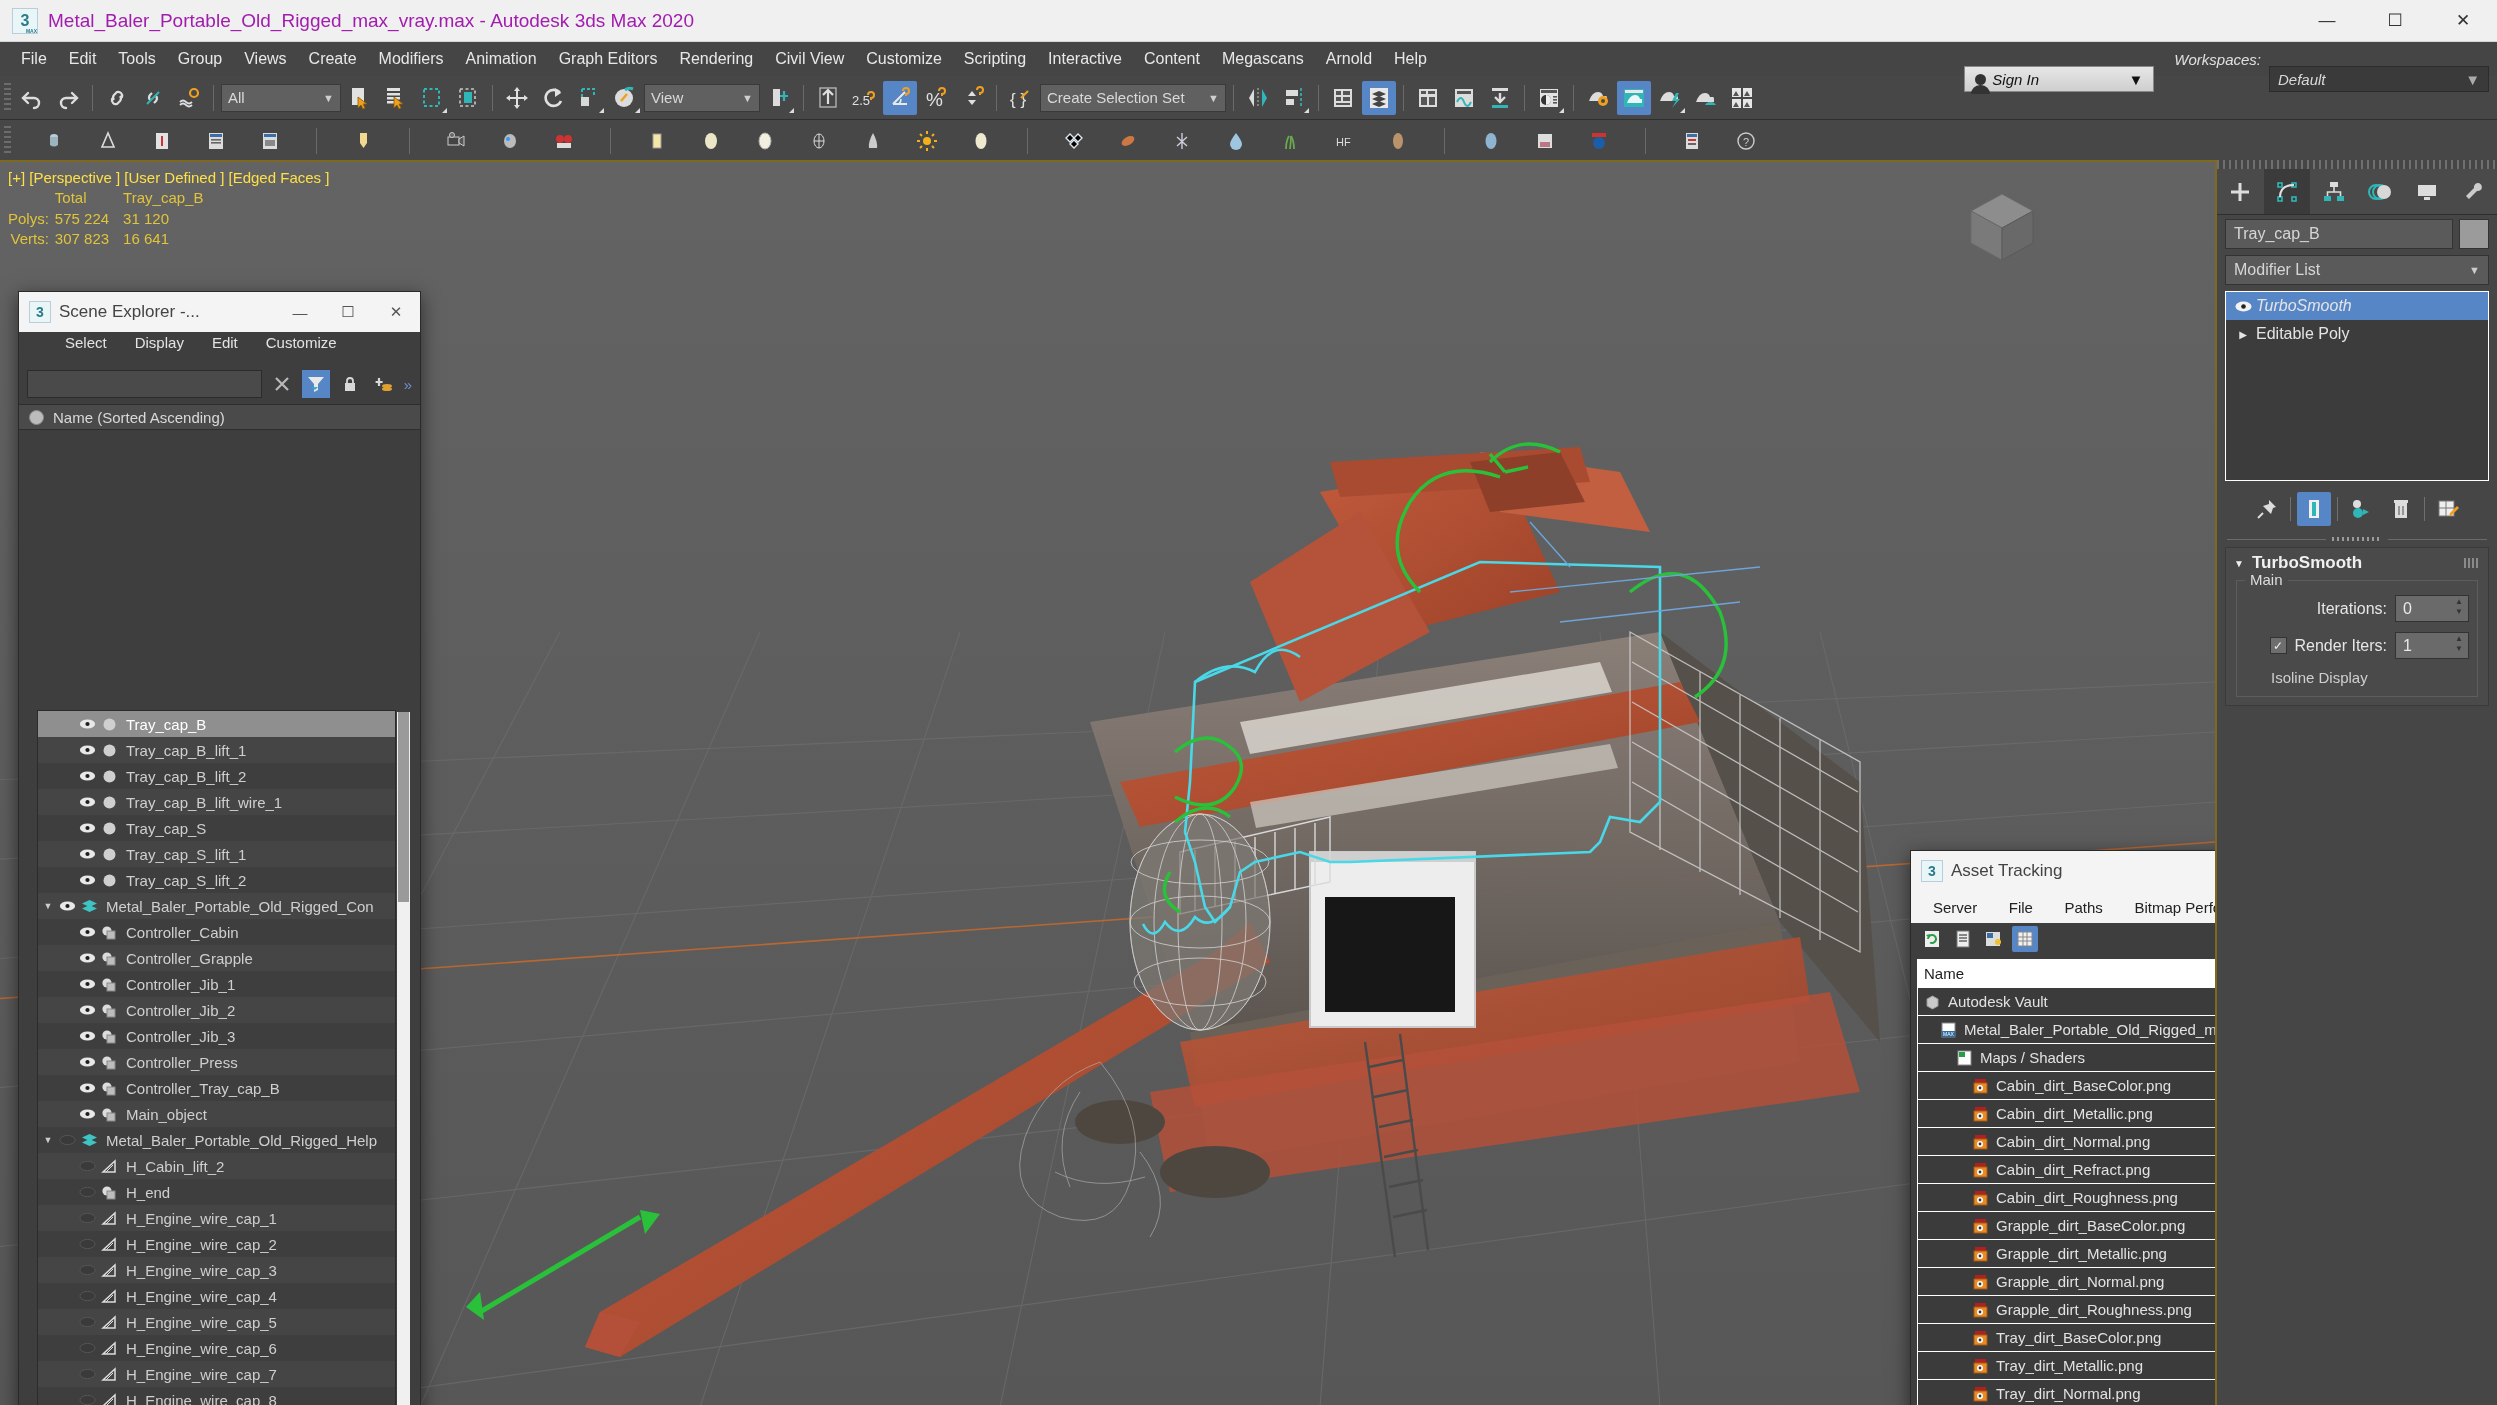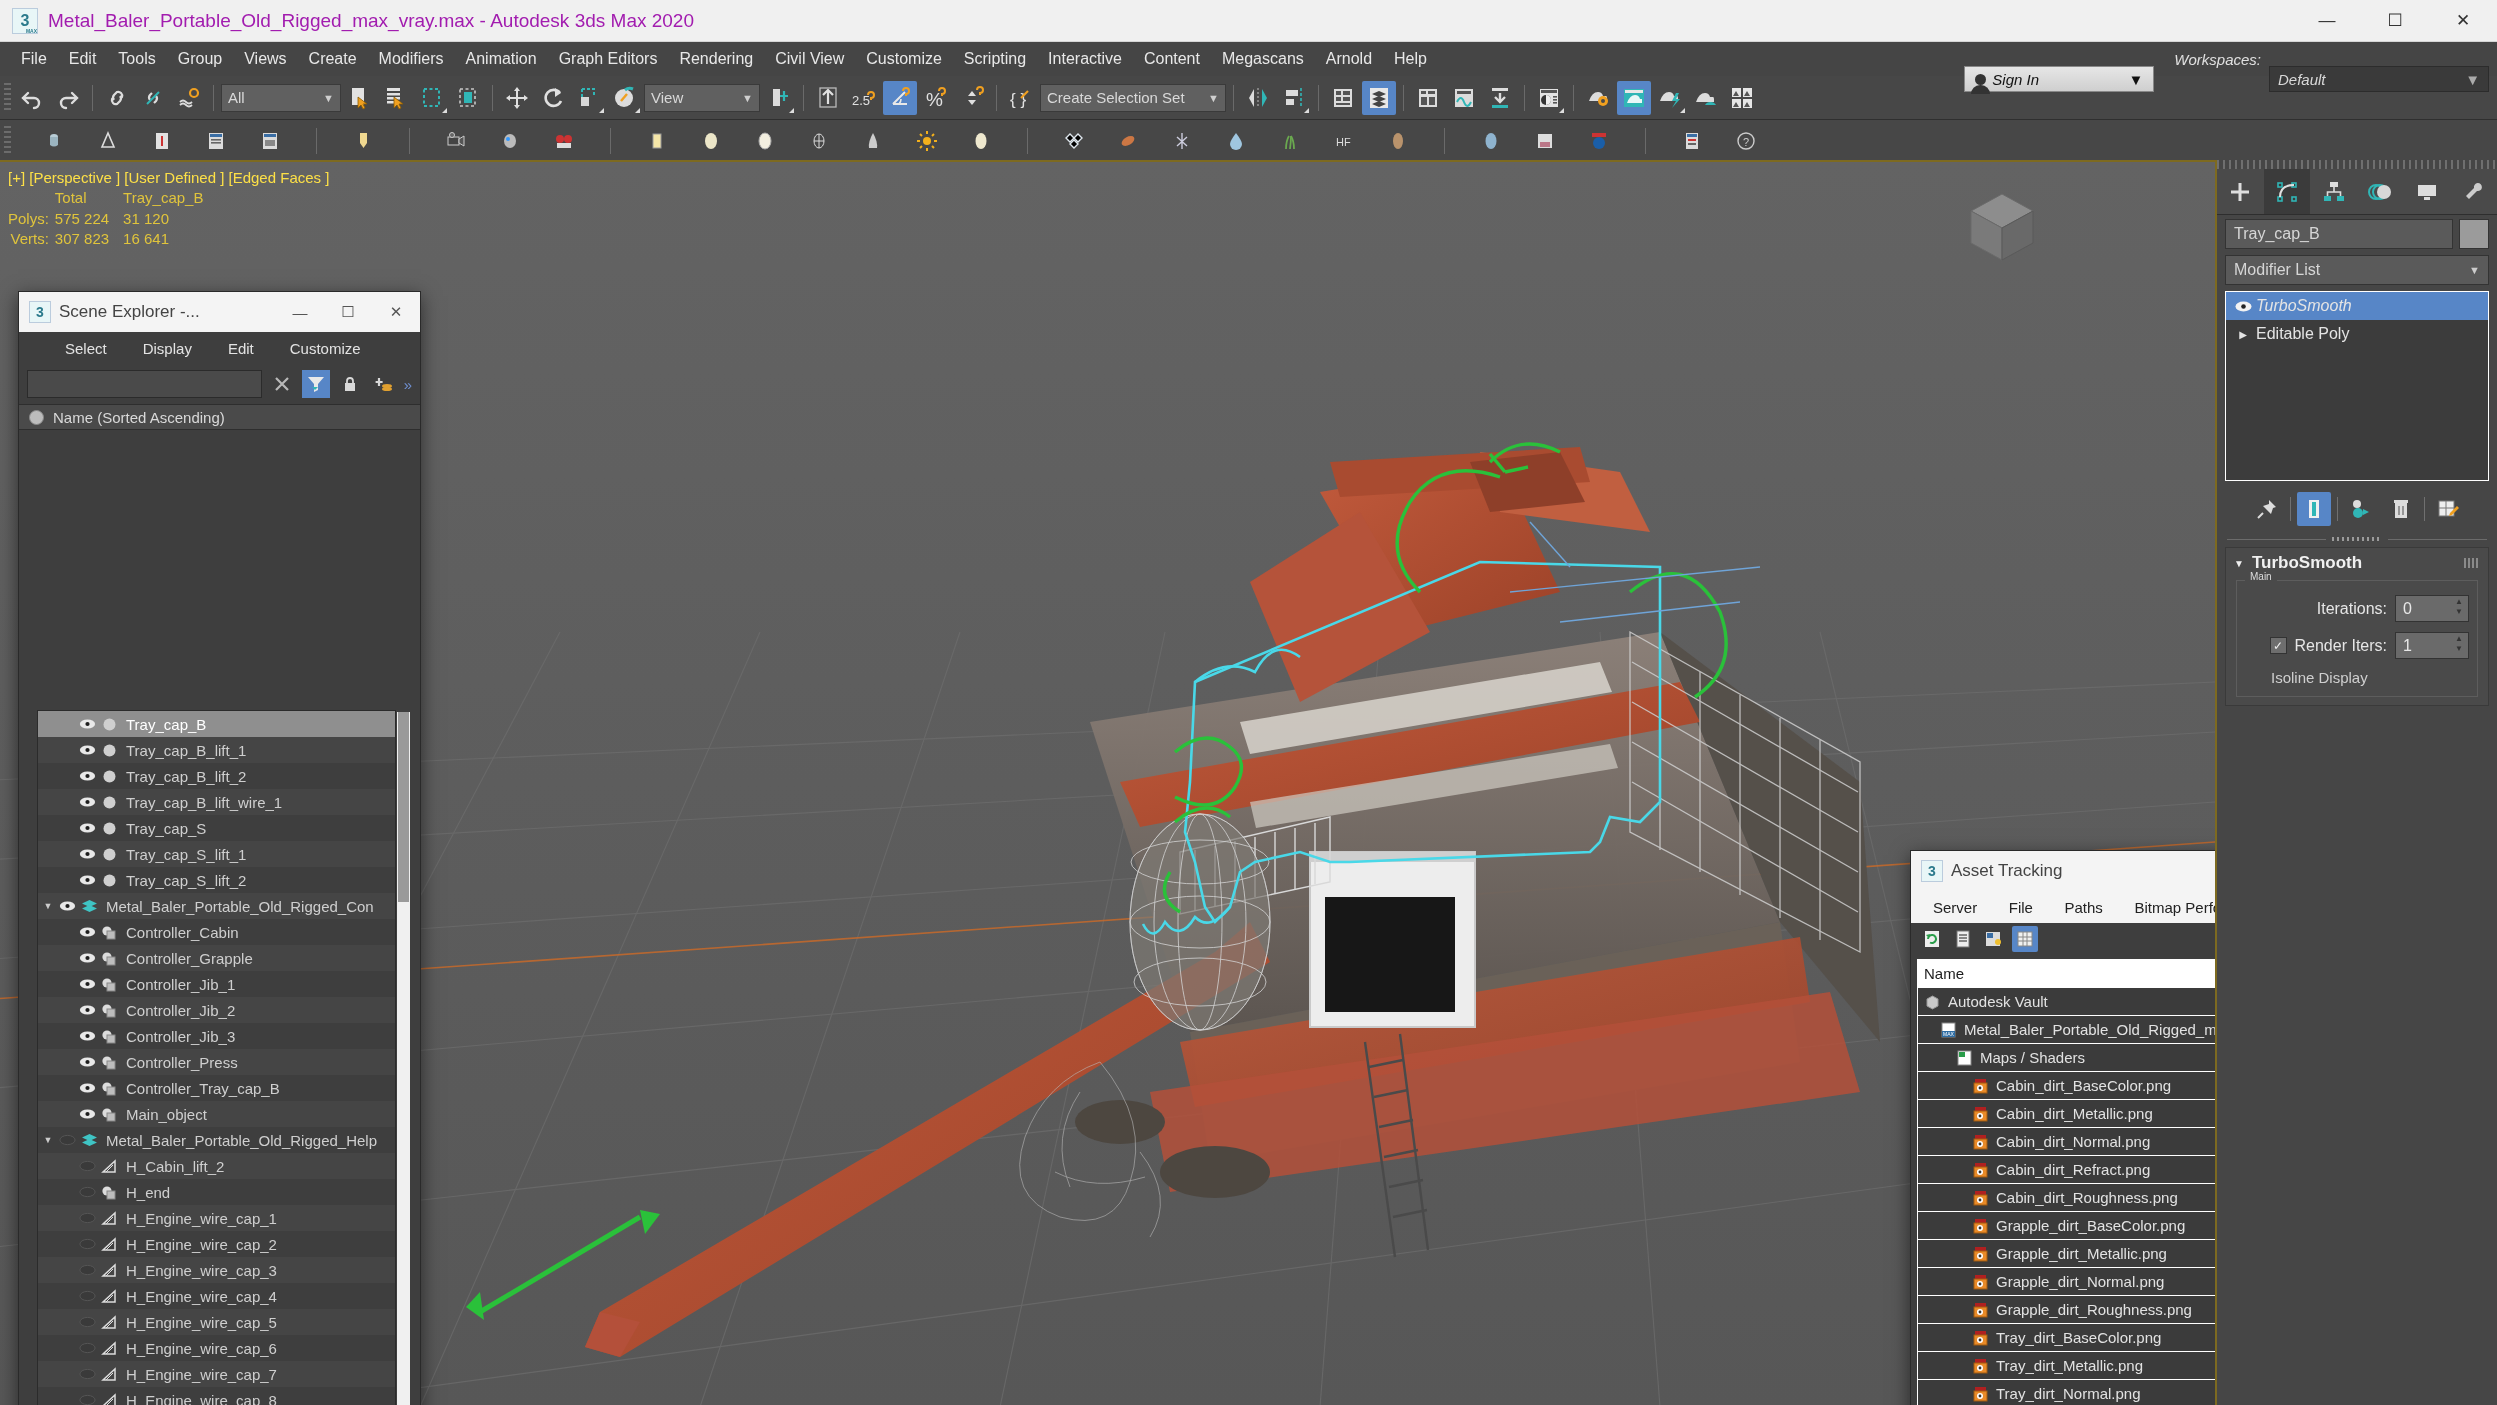--- a/index.html
+++ b/index.html
@@ -75,21 +75,21 @@
     background:#3e3e3e; border:1px solid #2a2a2a; box-shadow:0 5px 18px rgba(0,0,0,.55);}
   #se-title{ height:40px; background:#f4f4f4; display:flex; align-items:center;
     padding-left:10px; }
   #se-title .ic{ width:22px;height:22px;background:#e8f6f7;border:1px solid #bcd;
     color:#2b7a8c;font-weight:bold;font-size:14px;display:flex;align-items:center;
     justify-content:center;margin-right:8px;}
   #se-title .t{ font-size:17px; color:#444; }
   #se-title .btns{ margin-left:auto; display:flex; }
   #se-title .btns div{ width:48px;height:40px;display:flex;align-items:center;
     justify-content:center;color:#555;font-size:15px;}
-  #se-menu{ height:32px; display:flex; align-items:center; gap:12px; padding-left:34px;
+  #se-menu{ height:32px; display:flex; gap:4px; padding-left:34px;
     background:#3e3e3e; }
   #se-menu div{ color:#e3e3e3; font-size:15px; padding:2px 12px;}
   #se-filter{ height:40px; display:flex; align-items:center; gap:6px; padding:0 8px;}
   #se-filter input{ flex:1; height:28px; background:#4a4a4a; border:1px solid #2b2b2b;
     color:#ddd; font-size:14px; padding:0 6px; font-family:"Liberation Sans",sans-serif;}
   #se-filter .fb{ width:28px;height:28px;display:flex;align-items:center;
     justify-content:center;}
   #se-filter .fb.on{ background:#5786c7; }
   #se-hdr{ height:26px; background:#4a4a4a; display:flex; align-items:center;
     border-top:1px solid #2e2e2e; border-bottom:1px solid #2e2e2e;}
@@ -184,21 +184,21 @@
     repeating-linear-gradient(to right,#9a9a9a 0 2px,transparent 2px 5px);}
   #roll{ margin:0 8px; background:#4a4a4a; border:1px solid #3a3a3a;}
   #roll .rh{ height:30px; display:flex; align-items:center; gap:8px; padding:0 8px;
     font-size:17px; font-weight:bold; color:#f0f0f0;}
   #roll .rh .ar{ font-size:10px; }
   #roll .rh .grip{ margin-left:auto; width:16px;height:10px; background:
     repeating-linear-gradient(to right,#8a8a8a 0 2px,transparent 2px 4px);}
   .grpbox{ margin:2px 10px 8px 10px; border:1px solid #5d5d5d; padding:14px 8px 10px 8px;
     position:relative; }
   .grpbox .gl{ position:absolute; top:-10px; left:8px; background:#4a4a4a;
-    padding:0 5px; color:#ddd; font-size:10px;}
+    padding:0 5px; color:#ddd; font-size:15px;}
   .prow{ display:flex; align-items:center; justify-content:flex-end; gap:8px;
     margin-bottom:10px; }
   .prow .plbl{ color:#e6e6e6; font-size:16px;}
   .prow .chk{ width:17px;height:17px;border:1px solid #333;background:#6e6e6e;
     display:flex;align-items:center;justify-content:center; color:#eee; font-size:12px;}
   .spin{ width:74px; height:27px; background:#6a6a6a; border:1px solid #333;
     display:flex; align-items:center; padding-left:7px; color:#e8e8e8; font-size:16px;
     position:relative;}
   .spin .ar{ position:absolute; right:5px; top:2px; display:flex; flex-direction:column;
     gap:2px; color:#333; font-size:8px; line-height:8px;}

